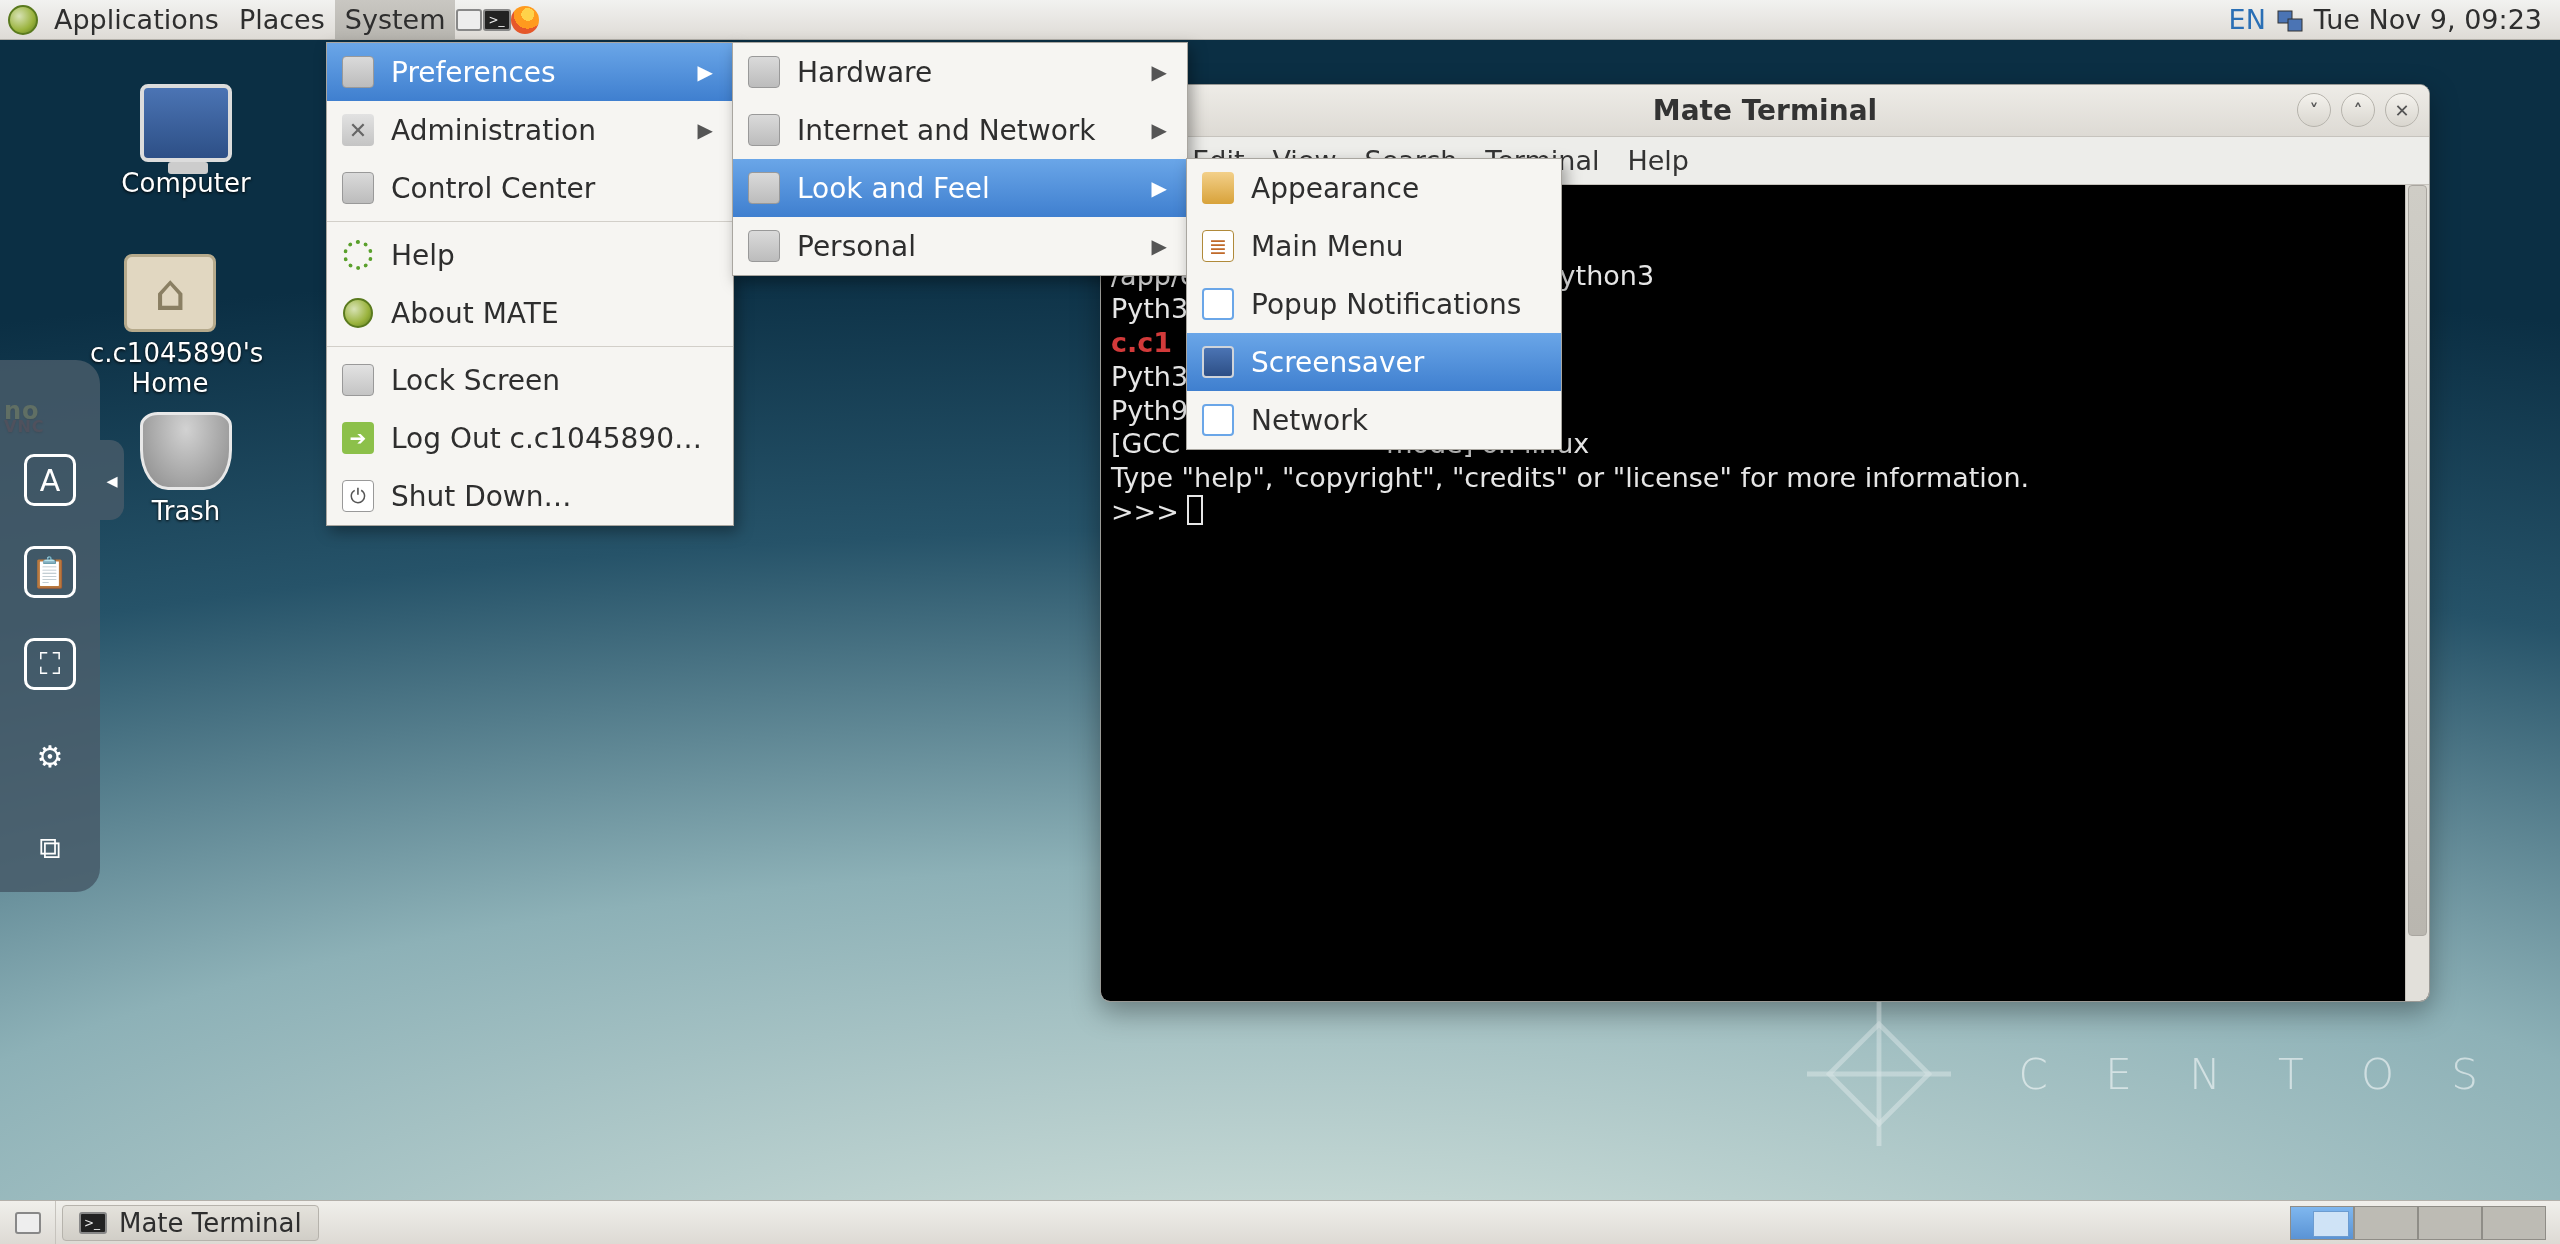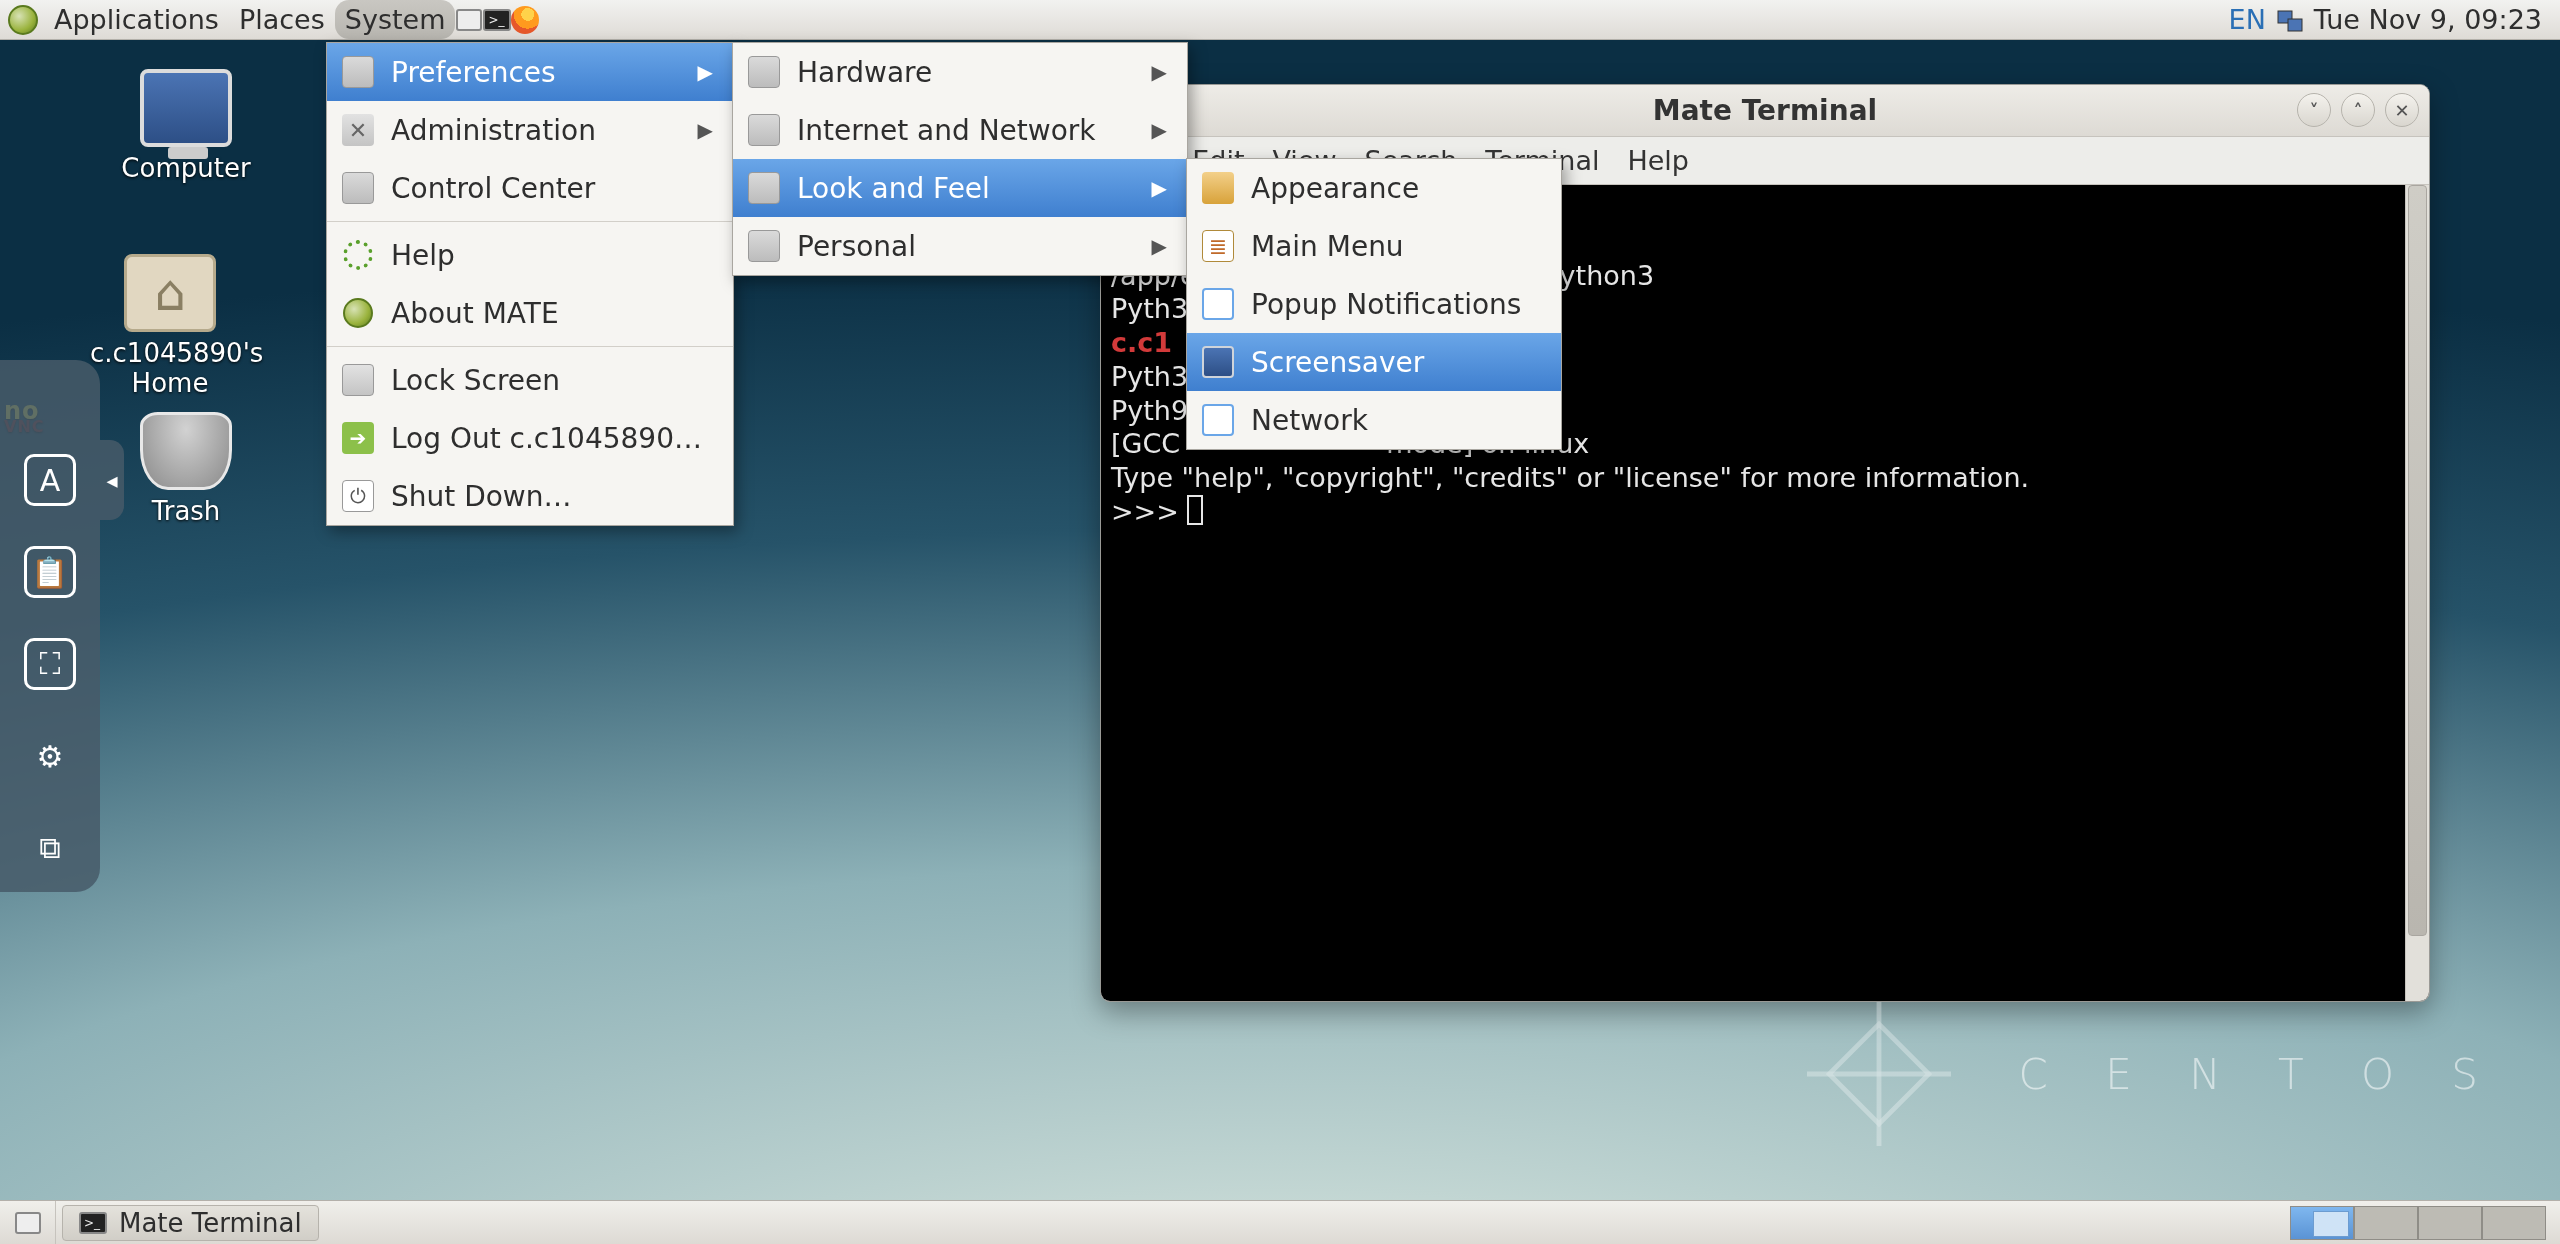--- a/index.html
+++ b/index.html
@@ -11,21 +11,21 @@
 }
 
 
 #top-panel {
   position: absolute; left: 0; top: 0; width: 100%; height: 40px;
   background: linear-gradient(#f2f2f0, #dedbd6);
   border-bottom: 1px solid #b3b0aa;
   display: flex; align-items: center; font-size: 27px; color: #2e2e2e;
 }
 #top-panel .menu-btn { padding: 0 10px; height: 100%; display: flex; align-items: center; cursor: default; }
-#top-panel .menu-btn.active { background: linear-gradient(#c9c7c2, #b7b5af); border-radius: 14px; }
+#top-panel .menu-btn.active { background: linear-gradient(#c9c7c2, #b7b5af); }
 #top-panel .tray { margin-left: auto; display: flex; align-items: center; gap: 10px; padding-right: 18px; }
 #top-panel .tray span { font-size: 27px; }
 .panel-ico { width: 28px; height: 28px; display: inline-flex; align-items: center; justify-content: center; }
 .mate-logo {
   width: 30px; height: 30px; border-radius: 50%;
   background: radial-gradient(circle at 35% 35%, #d7e2b4, #9ab33d 60%, #5a7a1e);
   border: 2px solid #5a7a1e;
   margin: 0 6px 0 8px;
 }
 .ff-ico { width: 28px; height: 28px; border-radius: 50%;
@@ -193,21 +193,21 @@
     <span class="tray-net">
       <svg viewBox="0 0 28 24" width="28" height="24">
           <rect x="2" y="2" width="14" height="12" fill="#4b74b4" stroke="#333"></rect>
           <rect x="12" y="10" width="14" height="12" fill="#4b74b4" stroke="#333"></rect>
         </svg>
     </span>
     <span>Tue Nov  9, 09:23</span>
   </div>
 </div>
 
-<div class="desk-icon" style="left:106px; top:69px">
+<div class="desk-icon" style="left:106px; top:84px">
   <div class="ic ic-computer"></div>
   <div>Computer</div>
 </div>
 <div class="desk-icon" style="left:90px; top:254px">
   <div class="ic ic-home"></div>
   <div>c.c1045890's Home</div>
 </div>
 <div class="desk-icon" style="left:106px; top:412px">
   <div class="ic ic-trash"></div>
   <div>Trash</div>

